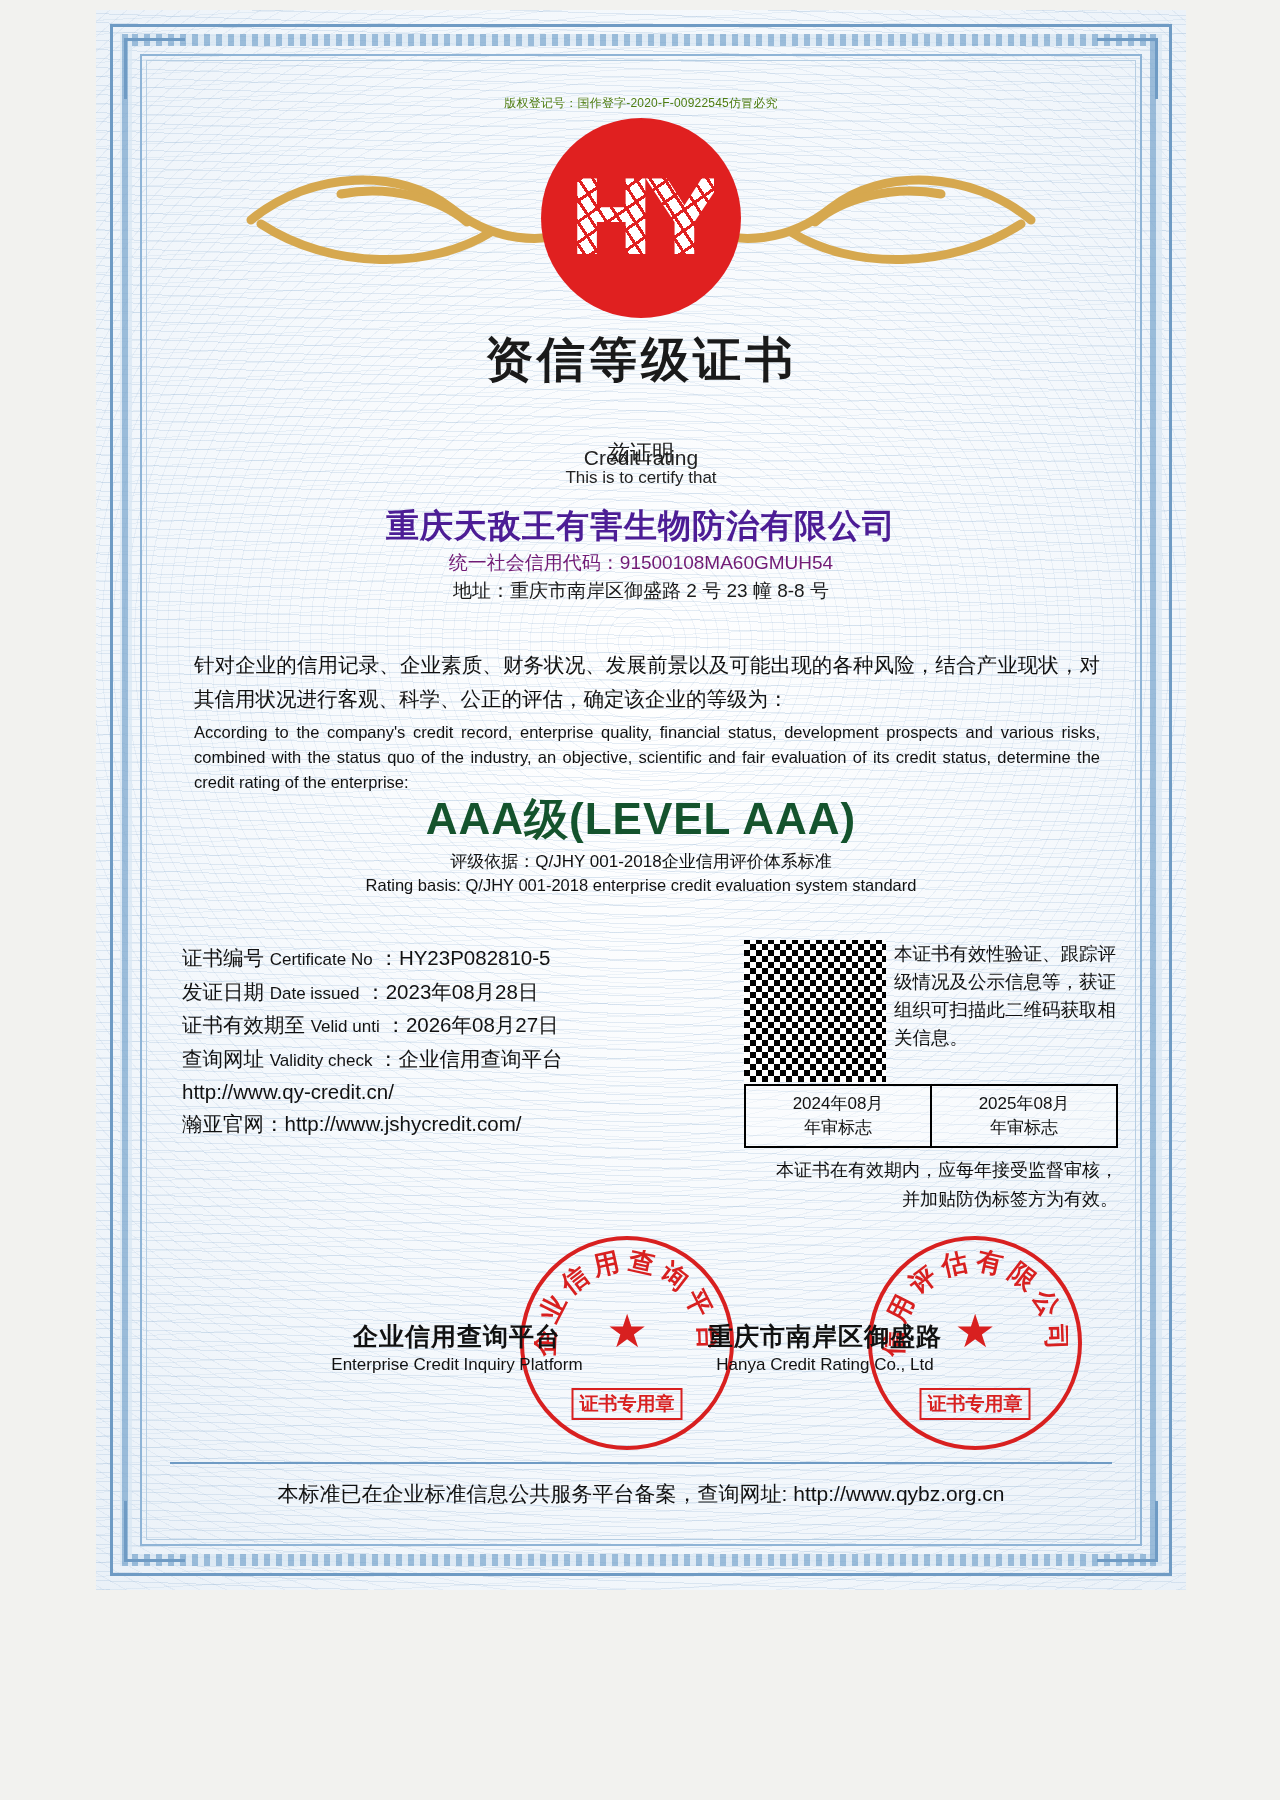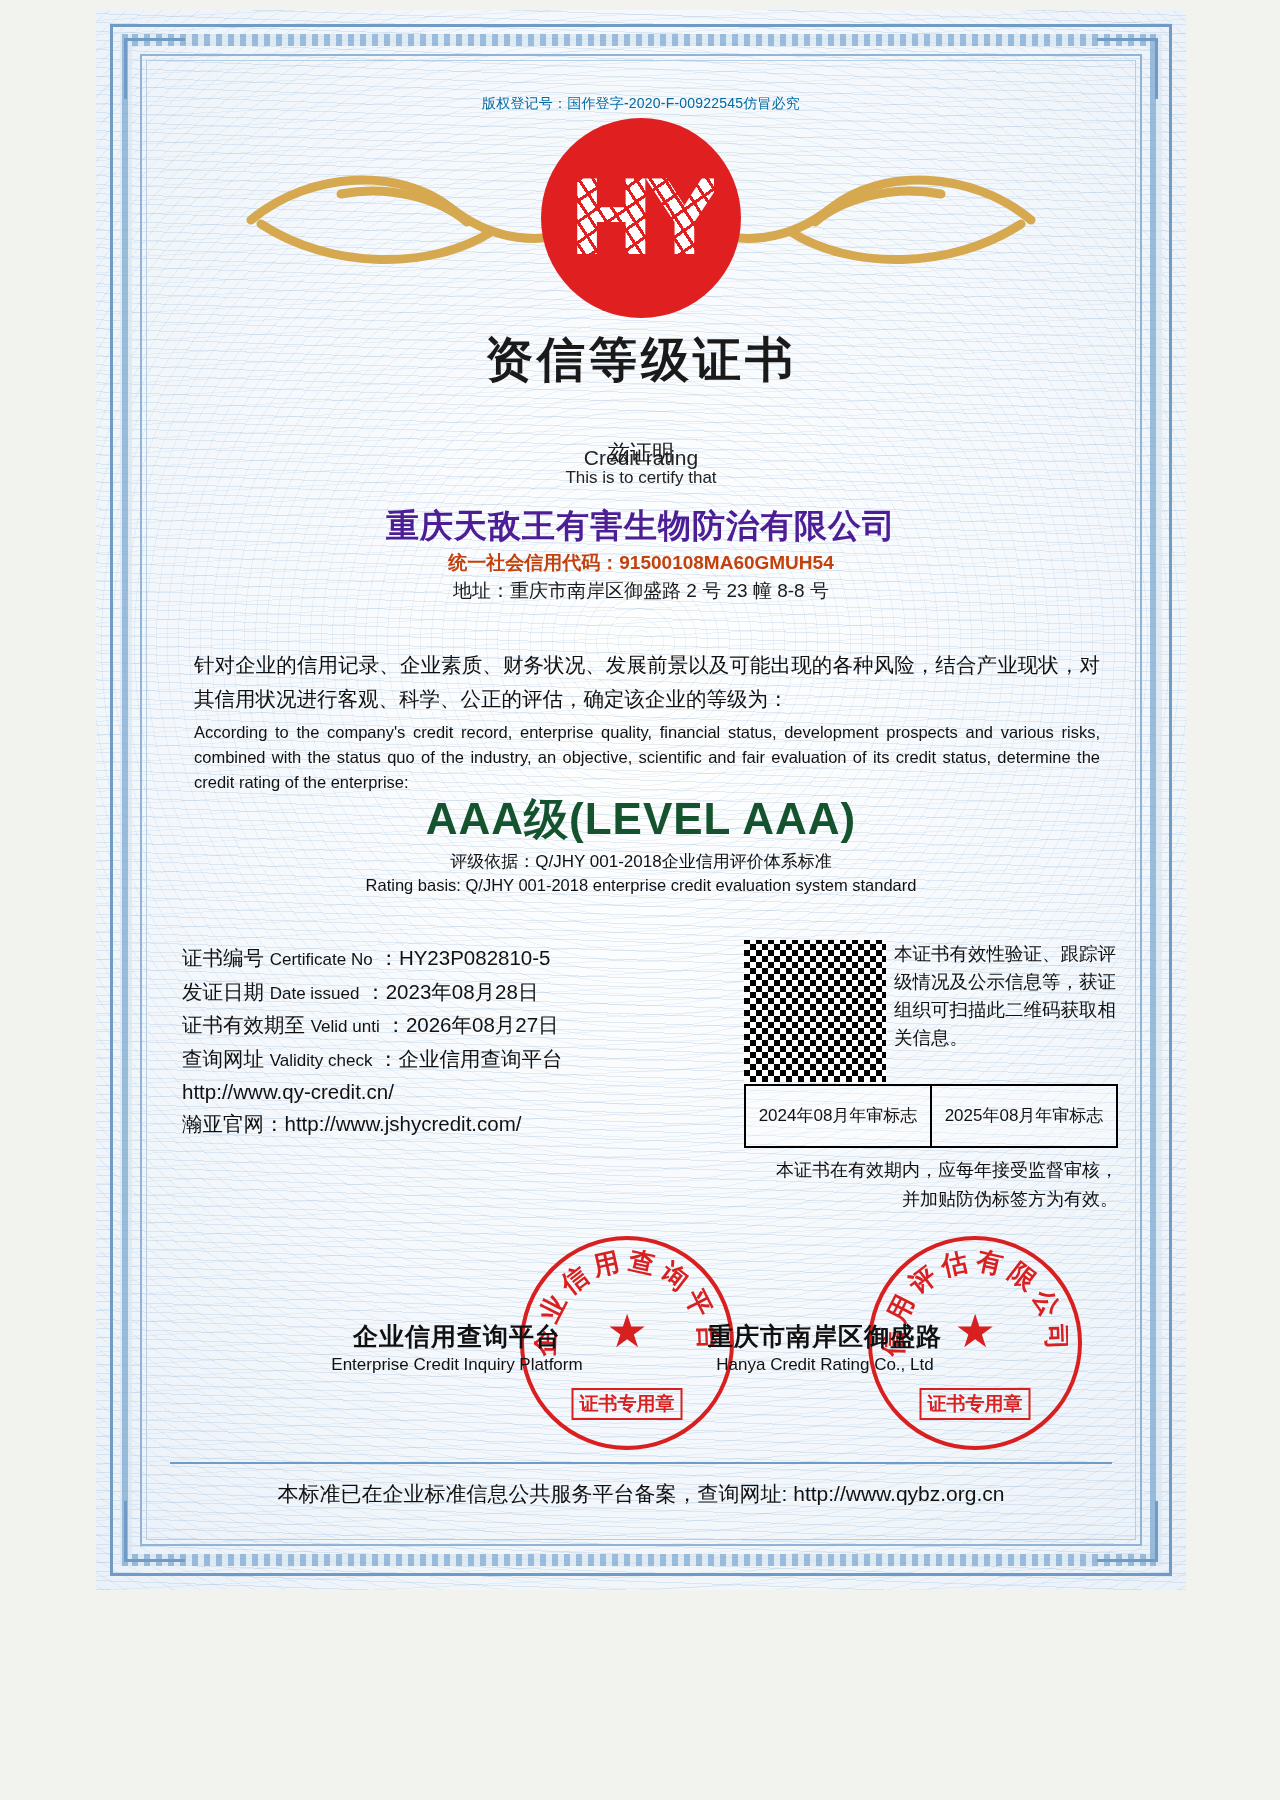--- a/index.html
+++ b/index.html
@@ -101,22 +101,22 @@
   .content {
     position: absolute;
     inset: 0;
     text-align: center;
   }
 
   .copyright {
     position: absolute;
     top: 85px;
     width: 100%;
-    font-size: 14px;
-    color: #0369a1;
+    font-size: 12px;
+    color: #4d7c0f;
     letter-spacing: .2px;
   }
 
   
   .flourish {
     position: absolute;
     top: 150px;
     left: 50%;
     transform: translateX(-50%);
     width: 900px;
@@ -189,22 +189,21 @@
     font-size: 33px;
     font-weight: bold;
     color: #4c1d95;
     letter-spacing: 1px;
   }
   .credit-code {
     position: absolute;
     top: 540px;
     width: 100%;
     font-size: 19px;
-    color: #c2410c;
-    font-weight: bold;
+    color: #701a75;
   }
   .address {
     position: absolute;
     top: 568px;
     width: 100%;
     font-size: 19px;
     color: #1a1a1a;
   }
 
   .para {
@@ -297,20 +296,21 @@
     left: 648px;
     top: 1074px;
     width: 374px;
     display: flex;
   }
   .stamp-box {
     flex: 1;
     border: 2px solid #000;
     height: 60px;
     display: flex;
+    flex-direction: column;
     align-items: center;
     justify-content: center;
     font-size: 17px;
     line-height: 24px;
     color: #111;
     background: rgba(255,255,255,.35);
   }
   .stamp-box + .stamp-box { border-left: none; }
 
   .annual-note {

